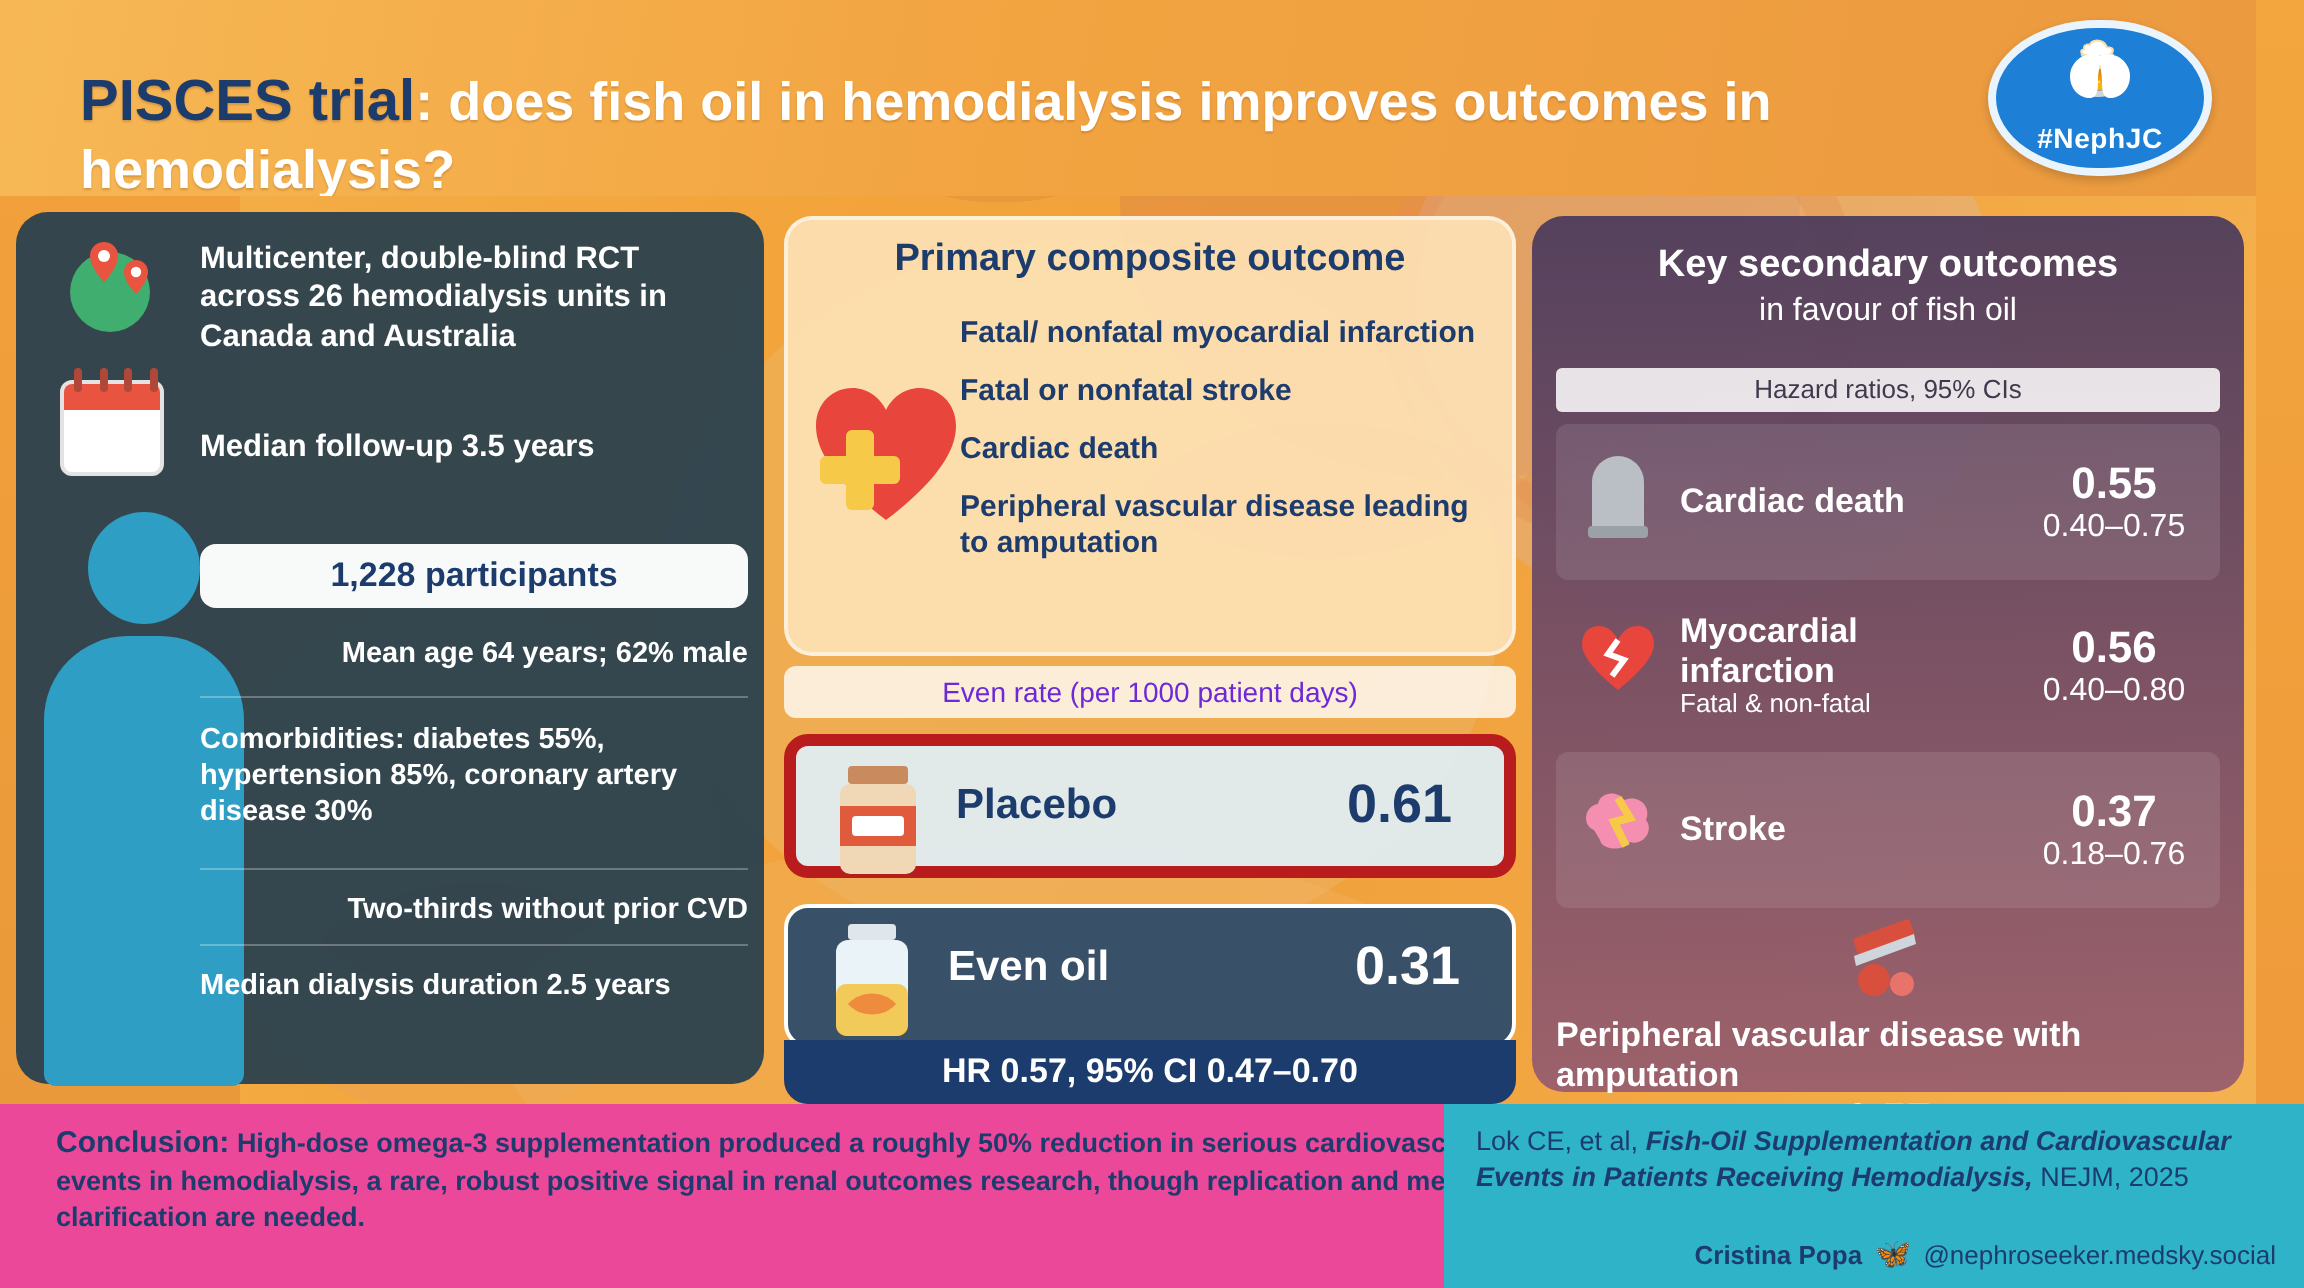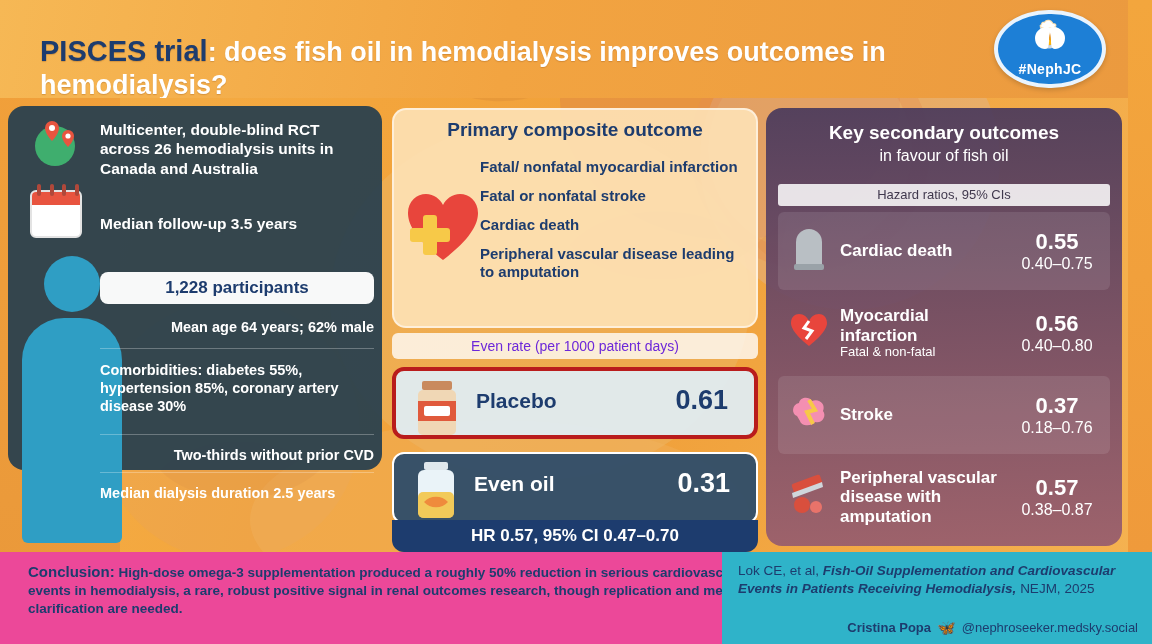--- a/index.html
+++ b/index.html
@@ -62,21 +62,21 @@
     display: flex; flex-direction: column; align-items: center; justify-content: center;
     color: #fff;
   }
   .nephjc-badge .kidney {
     font-size: 26px; line-height: 1;
   }
   .nephjc-badge .tag { font-size: 14px; font-weight: bold; letter-spacing: .3px; margin-top:10px;}
 
   
   .left-panel {
-    position: absolute; left: 8px; top: 106px; width: 374px; height: 364px;
+    position: absolute; left: 8px; top: 106px; width: 374px; height: 436px;
     background: rgba(38,62,79,.93);
     border-radius: 16px;
     color: #fff;
   }
   .person {
     position: absolute; left: 8px; top: 150px; width: 110px; height: 285px;
   }
   .person .head {
     position: absolute; left: 28px; top: 0; width: 56px; height: 56px;
     border-radius: 50%; background: #2f9ec4;
@@ -132,21 +132,21 @@
   .evenrate-bar {
     position: absolute; left: 392px; top: 333px; width: 366px; height: 26px;
     background: rgba(255,255,255,.78);
     border-radius: 6px;
     color: #6d28d9; font-size: 14px; text-align: center; line-height: 26px;
   }
   .placebo-row {
     position: absolute; left: 392px; top: 367px; width: 366px; height: 72px;
     background: rgba(224,238,246,.92);
     border-radius: 12px;
-    border: 4px solid #b91c1c;
+    border: 6px solid #b91c1c;
   }
   .fishoil-row {
     position: absolute; left: 392px; top: 452px; width: 366px; height: 72px;
     background: rgba(42,74,106,.93);
     border-radius: 12px; border: 2px solid #fff;
     color: #fff;
   }
   .hr-row {
     position: absolute; left: 392px; top: 520px; width: 366px; height: 32px;
     background: #1d3c6e; color: #fff;
@@ -397,21 +397,21 @@
       </div>
       <div class="lbl">
         <span>Stroke</span>
       </div>
       <div class="vals">
         <div class="big">0.37</div>
         <div class="ci">0.18–0.76</div>
       </div>
     </div>
 
-    <div class="sec-row" style="top:350px;">
+    <div class="sec-row" style="top:350px;flex-direction:column;">
       <div class="ico">
         <svg width="42" height="42" viewBox="0 0 42 42">
             <rect x="4" y="6" width="30" height="10" rx="2" fill="#d94f3d" transform="rotate(-20 19 11)"></rect>
             <path d="M4 20 L34 9 L35 14 L5 25Z" fill="#cfd6db"></path>
             <circle cx="14" cy="32" r="8" fill="#d94f3d"></circle>
             <circle cx="28" cy="34" r="6" fill="#e8736a"></circle>
           </svg>
       </div>
       <div class="lbl">
         <span>Peripheral vascular disease with amputation</span>

